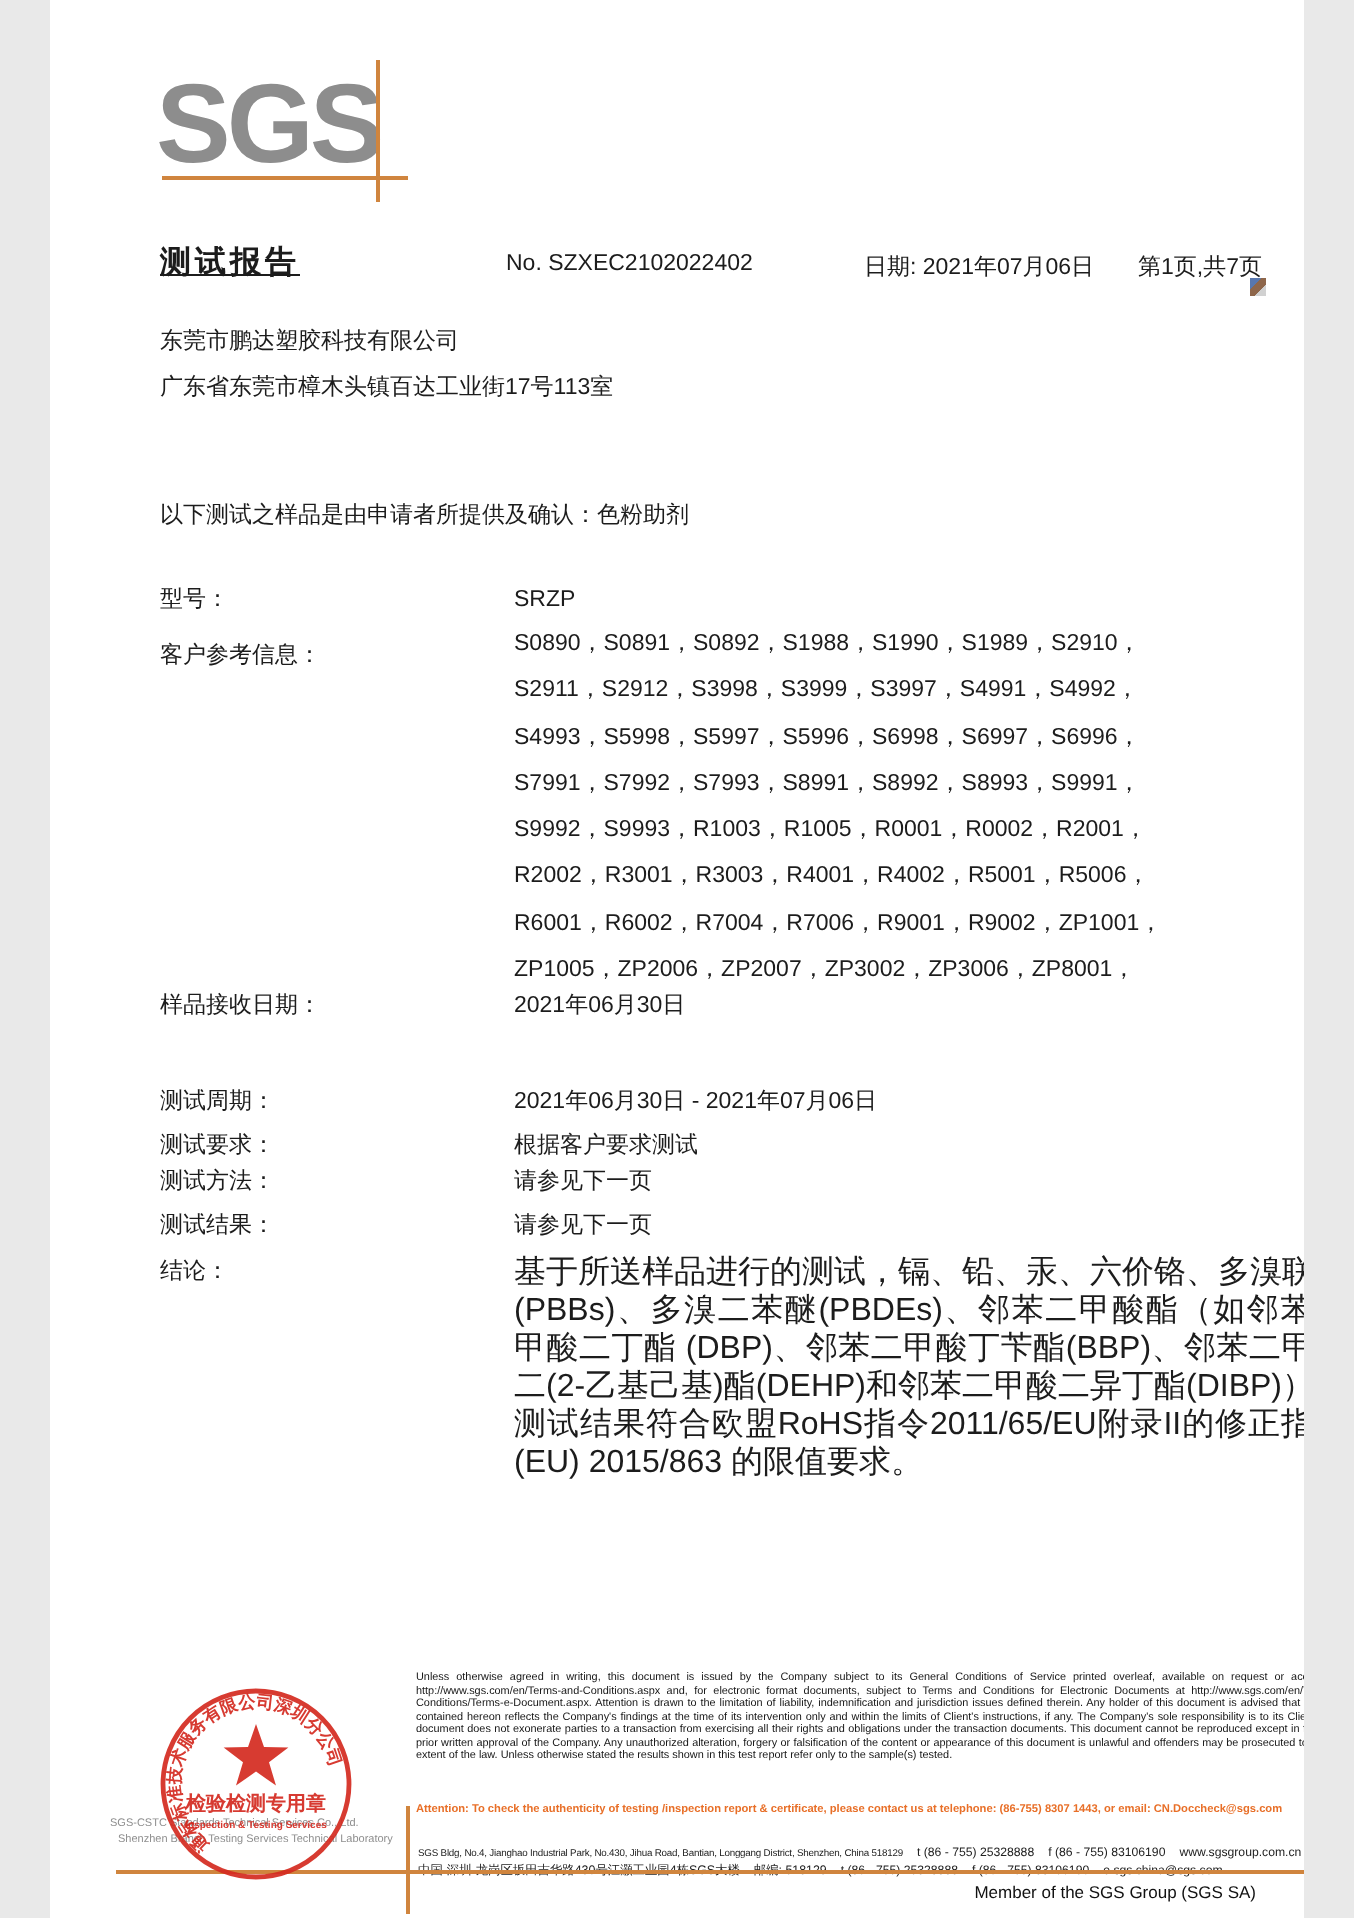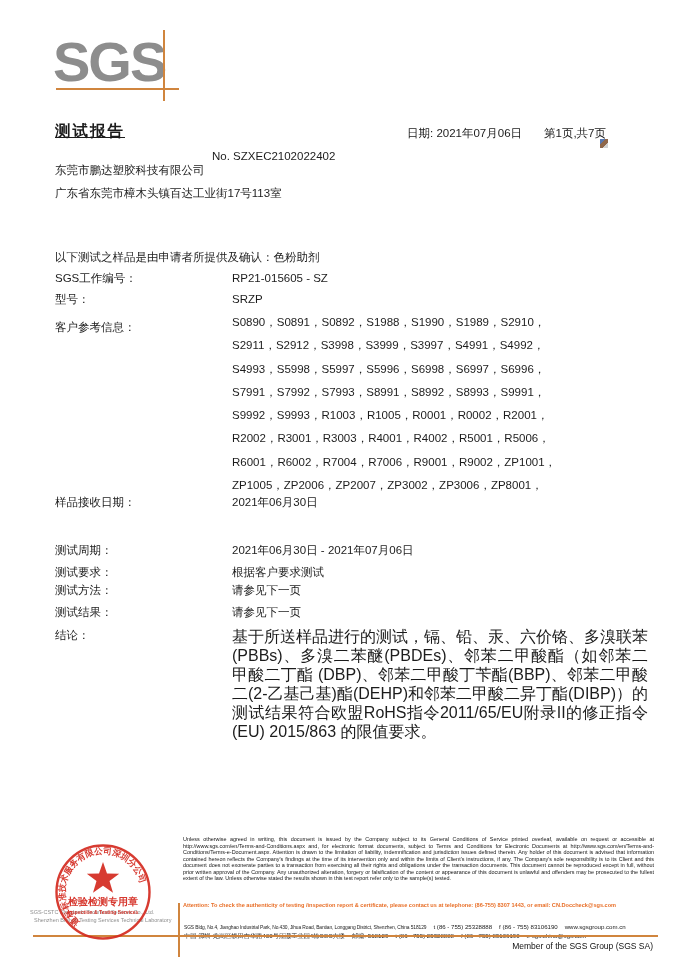--- a/index.html
+++ b/index.html
@@ -1,17 +1,17 @@
 <!DOCTYPE html>
 <html><head>
 <meta charset="utf-8">
 <style>
   html,body{margin:0;padding:0;background:#e9e9e9;}
   .page{
-    position:relative;width:677px;height:959px;background:#ffffff;
+    position:relative;width:627px;height:959px;background:#ffffff;
     font-family:"Liberation Sans",sans-serif;color:#1c1c1c;overflow:hidden;
     margin:0 auto;
   }
   .abs{position:absolute;}
   
   .logo-text{font-size:56px;font-weight:bold;color:#8d8d8d;letter-spacing:-2px;line-height:1;}
   .logo-hline{background:#d0853e;height:2px;}
   .logo-vline{background:#d0853e;width:2px;}
   .doc-title{font-size:15.5px;font-weight:bold;letter-spacing:2px;text-decoration:underline;}
   .hdr-meta{font-size:11.5px;}
@@ -40,34 +40,31 @@
 </head>
 <body>
 
 <div class="page">
 
   <div class="abs logo-text" style="left:53px;top:34px;">SGS</div>
   <div class="abs logo-hline" style="left:56px;top:88px;width:123px;"></div>
   <div class="abs logo-vline" style="left:163px;top:30px;height:71px;"></div>
 
   <div class="abs doc-title" style="left:55px;top:121px;">测试报告</div>
-  <div class="abs hdr-meta" style="left:212px;top:126px;margin-top:24px;">No. SZXEC2102022402</div>
+  <div class="abs hdr-meta" style="left:228px;top:126px;">No. SZXEC2102022402</div>
   <div class="abs hdr-meta" style="left:407px;top:126px;">日期: 2021年07月06日</div>
   <div class="abs hdr-meta" style="left:544px;top:126px;">第1页,共7页</div>
 
   <div class="glitch"></div>
 
   <div class="row" style="top:163px;">东莞市鹏达塑胶科技有限公司</div>
   <div class="row" style="top:186px;">广东省东莞市樟木头镇百达工业街17号113室</div>
 
   <div class="row" style="top:250px;">以下测试之样品是由申请者所提供及确认：色粉助剂</div>
 
-  <div class="row" style="top:271px;">
-    <span class="lbl">SGS工作编号：</span><span>RP21-015605 - SZ</span>
-  </div>
   <div class="row" style="top:292px;">
     <span class="lbl">型号：</span><span>SRZP</span>
   </div>
 
   <div class="row" style="top:320px;">客户参考信息：</div>
   <div class="ref-lines" style="top:311px;">
     <div>S0890，S0891，S0892，S1988，S1990，S1989，S2910，</div>
     <div>S2911，S2912，S3998，S3999，S3997，S4991，S4992，</div>
     <div>S4993，S5998，S5997，S5996，S6998，S6997，S6996，</div>
     <div>S7991，S7992，S7993，S8991，S8992，S8993，S9991，</div>

